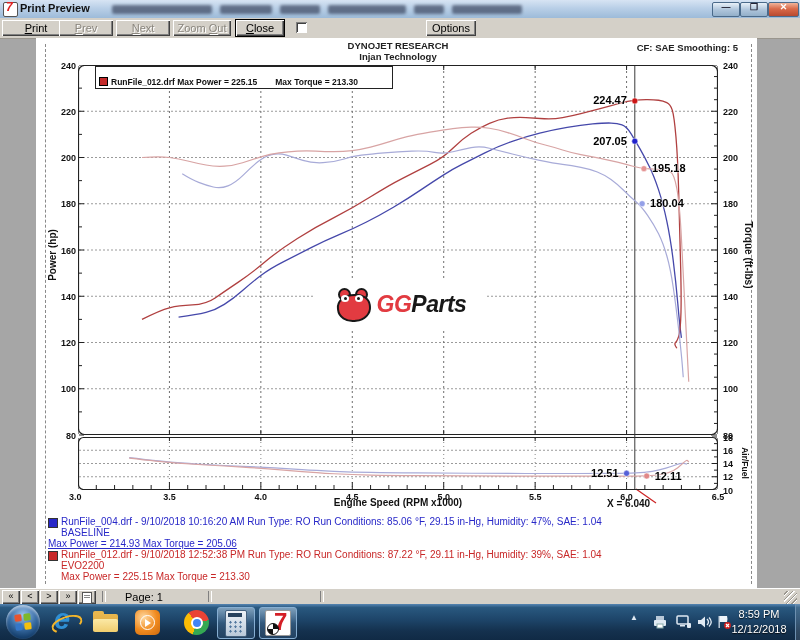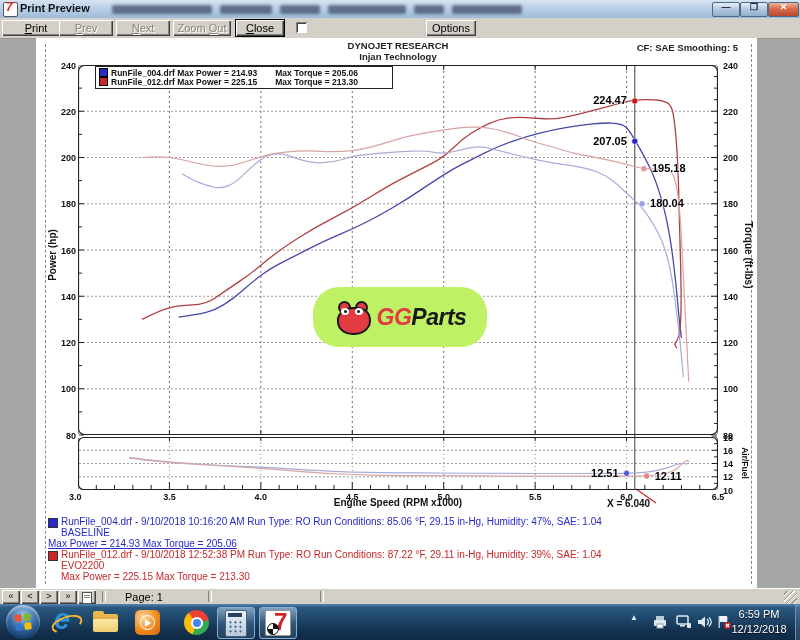--- a/index.html
+++ b/index.html
@@ -37,21 +37,21 @@
   .chart-label{font-size:9px;font-weight:bold;color:#111;white-space:nowrap;}
   .axis-title{font-size:10px;font-weight:bold;color:#111;white-space:nowrap;}
   .callout{font-size:11px;font-weight:bold;color:#000;white-space:nowrap;
     text-shadow:0 0 2px #fff,0 0 2px #fff;}
   .legendbox{left:95px;top:66px;width:296px;height:21px;background:#fff;border:1px solid #222;z-index:5;}
   .legrow{position:absolute;left:3px;height:9px;font-size:8.5px;font-weight:bold;color:#111;white-space:nowrap;}
   .legswatch{display:inline-block;width:7px;height:7px;border:1px solid #000;vertical-align:-1px;margin-right:3px;}
   .runline{font-size:10px;white-space:nowrap;}
   .runsq{width:8px;height:8px;border:1px solid #333;}
   
-  .logo{left:313px;top:287px;width:174px;height:60px;background:#bef264;border-radius:26px;z-index:6;
+  .logo{left:313px;top:278px;width:174px;height:52px;background:#ffffff;border-radius:26px;z-index:6;
         display:flex;align-items:center;justify-content:center;}
   .mascot{position:relative;width:38px;height:34px;margin-right:5px;}
   .mascot .head{position:absolute;left:3px;top:7px;width:30px;height:24px;background:#e23b41;
      border:2.5px solid #181818;border-radius:45% 45% 48% 48%;transform:rotate(-6deg);}
   .mascot .ear{position:absolute;width:9px;height:9px;background:#e23b41;border:2.5px solid #181818;border-radius:50%;top:1px;}
   .mascot .eye{position:absolute;width:8px;height:7px;background:#fff;border-radius:50%;top:8px;}
   .mascot .pup{position:absolute;width:3px;height:3px;background:#181818;border-radius:50%;top:10px;}
   .logotext{font-size:23px;font-weight:bold;font-style:italic;letter-spacing:-.5px;color:#181818;}
   .logotext .gg{color:#e23b41;}
   
@@ -307,23 +307,20 @@
     <path d="M 51.19999999999997 393.2 Q 82.2857142857143 396.84375 96.00000000000003 397.8375 Q 109.71428571428574 398.83125 128 399.990625 Q 146.28571428571425 401.15 164.57142857142856 402.14374999999995 Q 182.85714285714283 403.1375 196.5714285714286 404.296875 Q 210.28571428571436 405.45625 224.00000000000003 406.615625 Q 237.7142857142857 407.775 256 408.76874999999995 Q 274.2857142857143 409.7625 292.57142857142856 410.09375 Q 310.8571428571429 410.425 338.2857142857143 410.59062500000005 Q 365.71428571428567 410.75625 393.1428571428571 410.921875 Q 420.57142857142856 411.0875 448 411.0875 Q 475.4285714285714 411.0875 498.2857142857142 411.15375 Q 521.1428571428571 411.22 534.8571428571429 411.15375 Q 548.5714285714286 411.0875 558.6285714285714 411.054375 Q 568.6857142857143 411.02125 576.9142857142858 410.22625 Q 585.1428571428572 409.43125 590.6285714285714 407.609375 Q 596.1142857142856 405.7875 599.7714285714285 402.80625 Q 603.4285714285714 399.825 606.1714285714286 397.17499999999995 Q 608.9142857142857 394.525 609.8285714285714 395.85 L 610.7428571428571 397.175" fill="none" stroke="#d8a4a4" stroke-width="1.2" stroke-linejoin="round"></path>
     <circle cx="556.8" cy="35.913125" r="3" fill="#cc1515" stroke="#fff" stroke-width="0.5"></circle>
     <circle cx="556.8" cy="76.19687499999998" r="3" fill="#2222cc" stroke="#fff" stroke-width="0.5"></circle>
     <circle cx="565.9428571428571" cy="103.64624999999998" r="3" fill="#e49494" stroke="#fff" stroke-width="0.5"></circle>
     <circle cx="564.1142857142858" cy="138.6575" r="3" fill="#94a0e8" stroke="#fff" stroke-width="0.5"></circle>
     <circle cx="548.5714285714286" cy="408.37125000000003" r="3" fill="#5560d8" stroke="#fff" stroke-width="0.5"></circle>
     <circle cx="568.6857142857143" cy="411.02125" r="3" fill="#e08888" stroke="#fff" stroke-width="0.5"></circle>
   </svg>
 
 <div class="legendbox abs">
-  <div class="legrow" style="top:1px;">
-    <span class="legswatch" id="sw0" style="background: rgb(42, 42, 196);"></span><span>RunFile_004.drf</span>&nbsp;<span>Max Power = 214.93</span><span style="display:inline-block;width:18px;"></span><span>Max Torque = 205.06</span>
-  </div>
   <div class="legrow" style="top:10px;">
     <span class="legswatch" id="sw1" style="background: rgb(196, 42, 42);"></span><span>RunFile_012.drf</span>&nbsp;<span>Max Power = 225.15</span><span style="display:inline-block;width:18px;"></span><span>Max Torque = 213.30</span>
   </div>
 </div>
 
 <div class="abs logo">
   <div class="mascot">
     <div class="ear" style="left:4px;"></div>
       <div class="ear" style="right:4px;"></div>
     <div class="head"></div>
@@ -473,17 +470,17 @@
     <polygon points="1,5 4,5 8,1.5 8,12.5 4,9 1,9" fill="#dfe9f2"></polygon>
     <path d="M10 4 q3 3 0 6 M12 2.5 q4.5 4.5 0 9" stroke="#dfe9f2" stroke-width="1.3" fill="none"></path>
   </svg>
   <svg class="abs tray-ic" style="left:716px;" viewBox="0 0 16 14">
     <path d="M3 1 L11 1 Q12 4 11 7 L3 7 Z" fill="#eef4fa"></path>
     <rect x="2.5" y="1" width="1.4" height="12" fill="#c8d4e0"></rect>
     <circle cx="11.5" cy="10.5" r="3.4" fill="#d02020"></circle>
     <path d="M10 9 l3 3 M13 9 l-3 3" stroke="#fff" stroke-width="1.2"></path>
   </svg>
   <div class="abs clock">
-    <div>6:59 PM</div>
+    <div>8:59 PM</div>
     <div>12/12/2018</div>
   </div>
   <div class="abs showdesk"></div>
 </div>
 
 </body></html>

